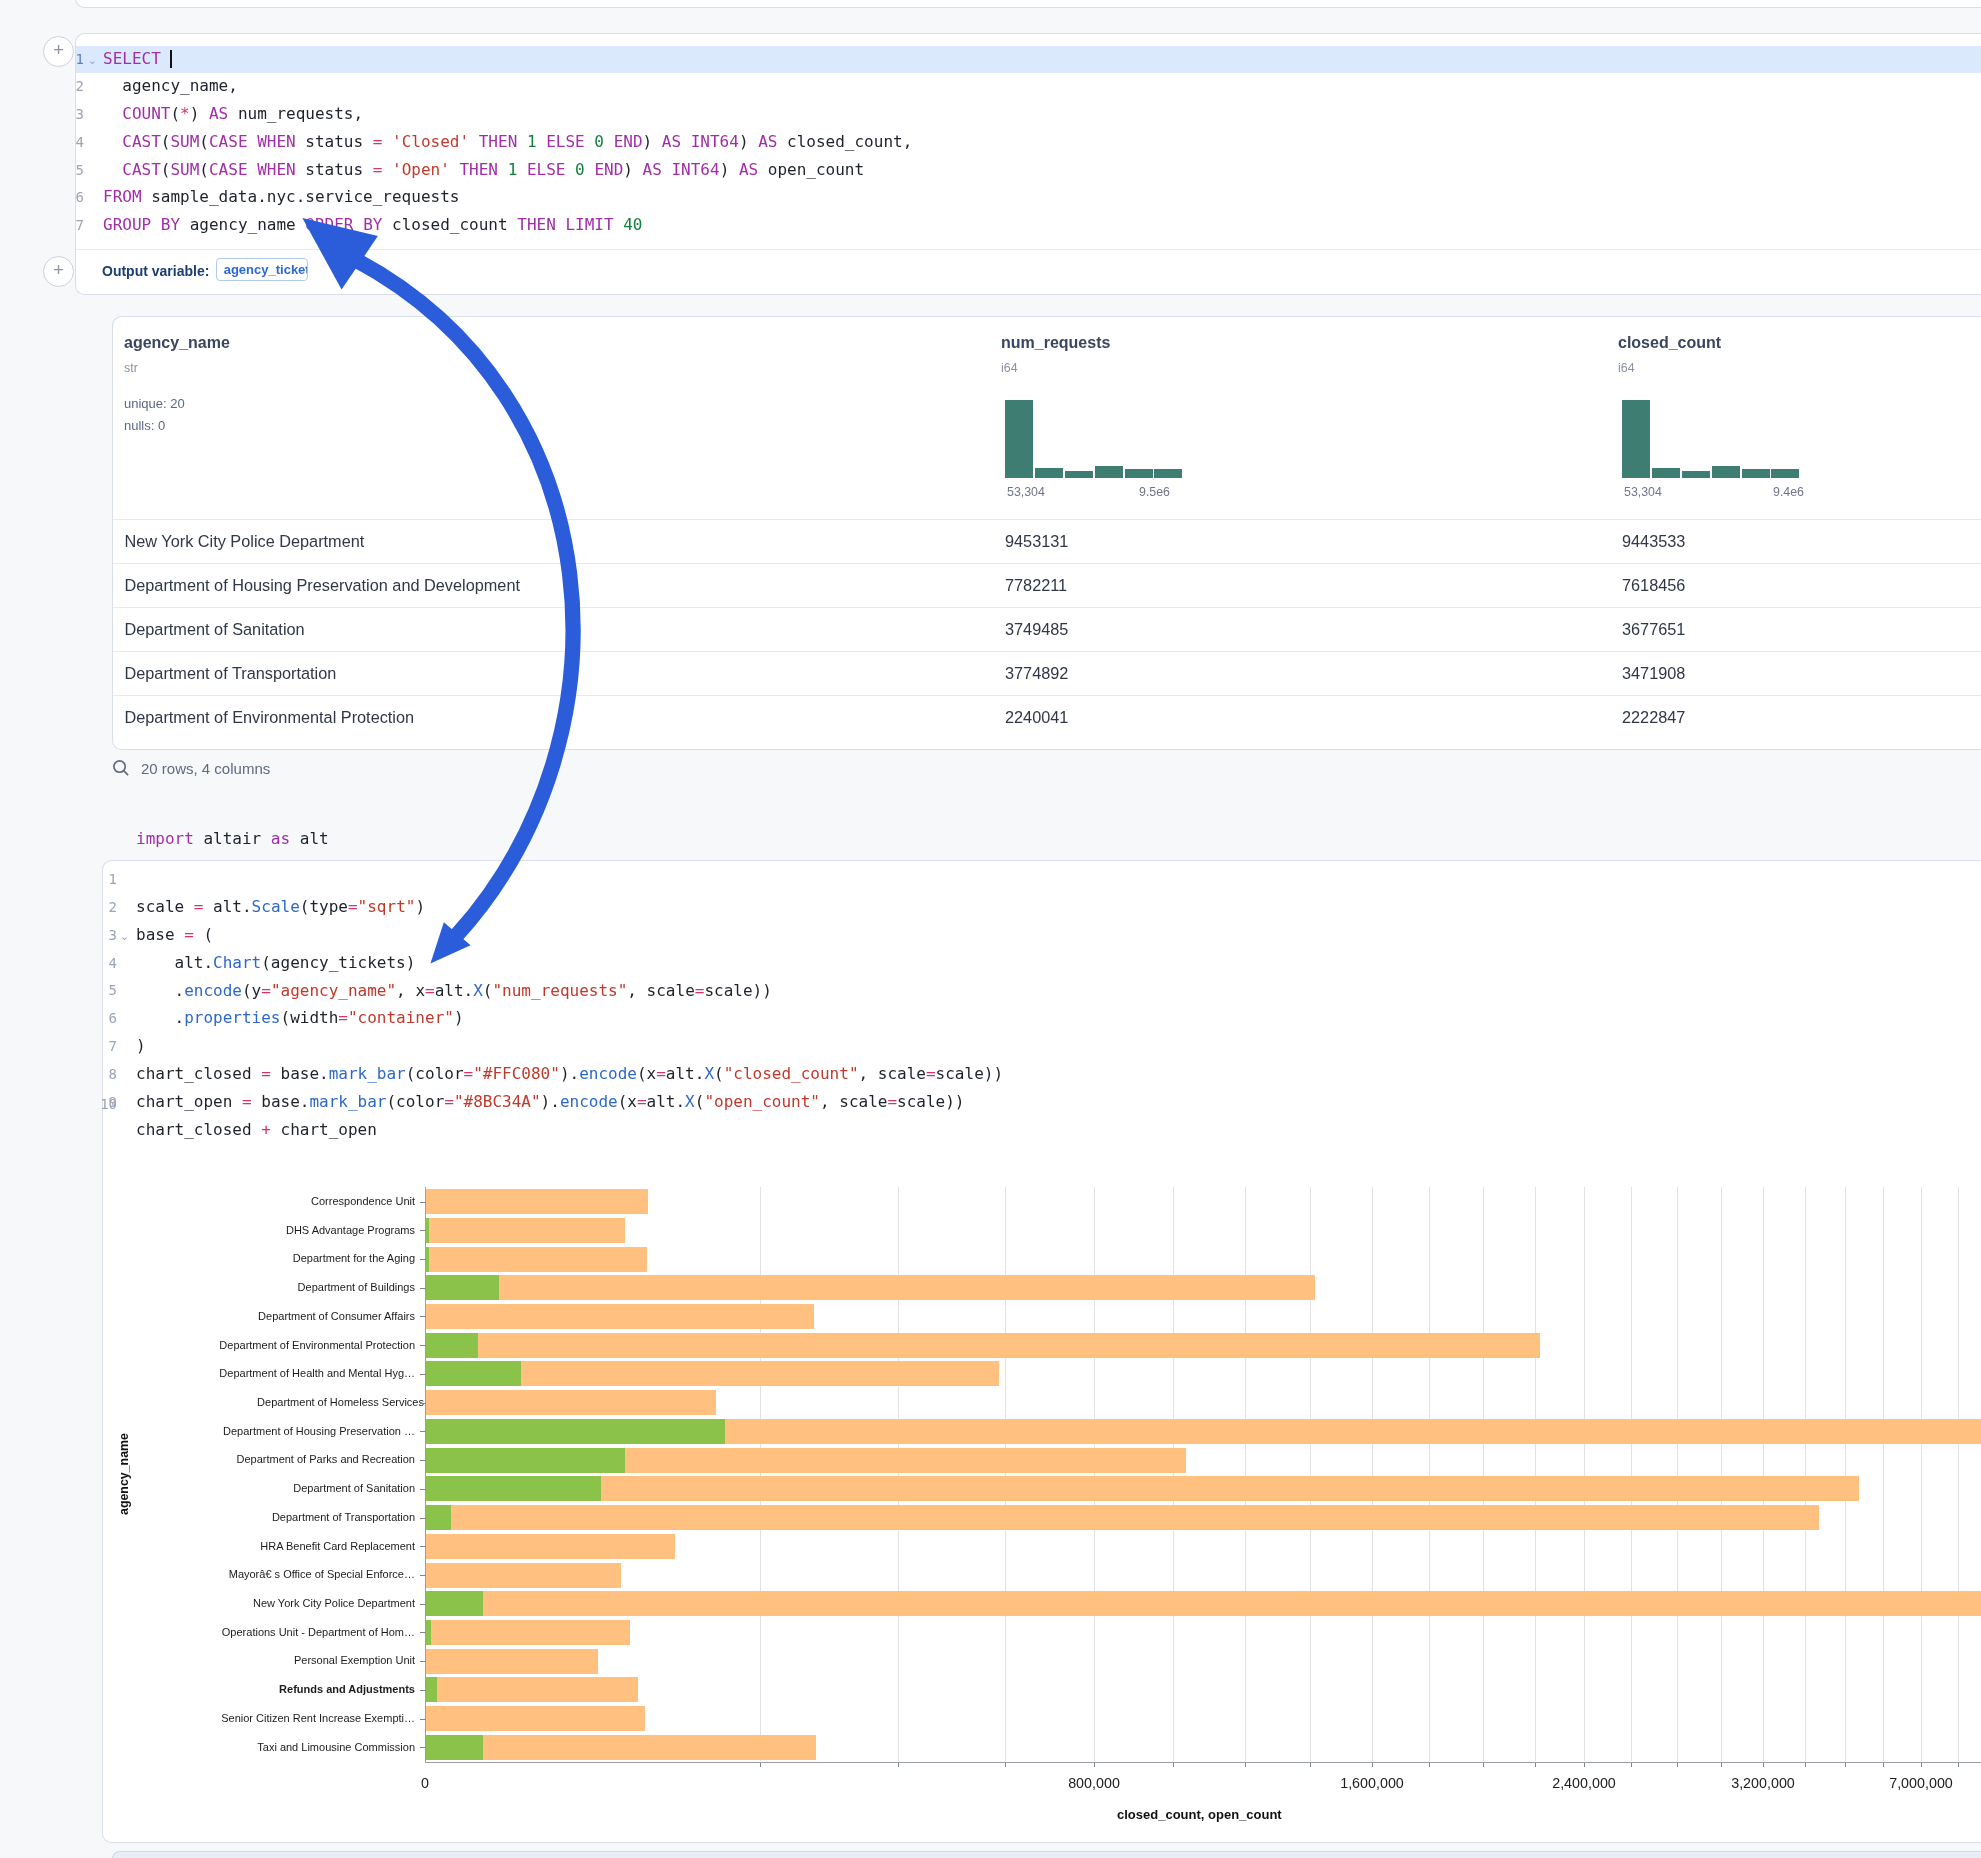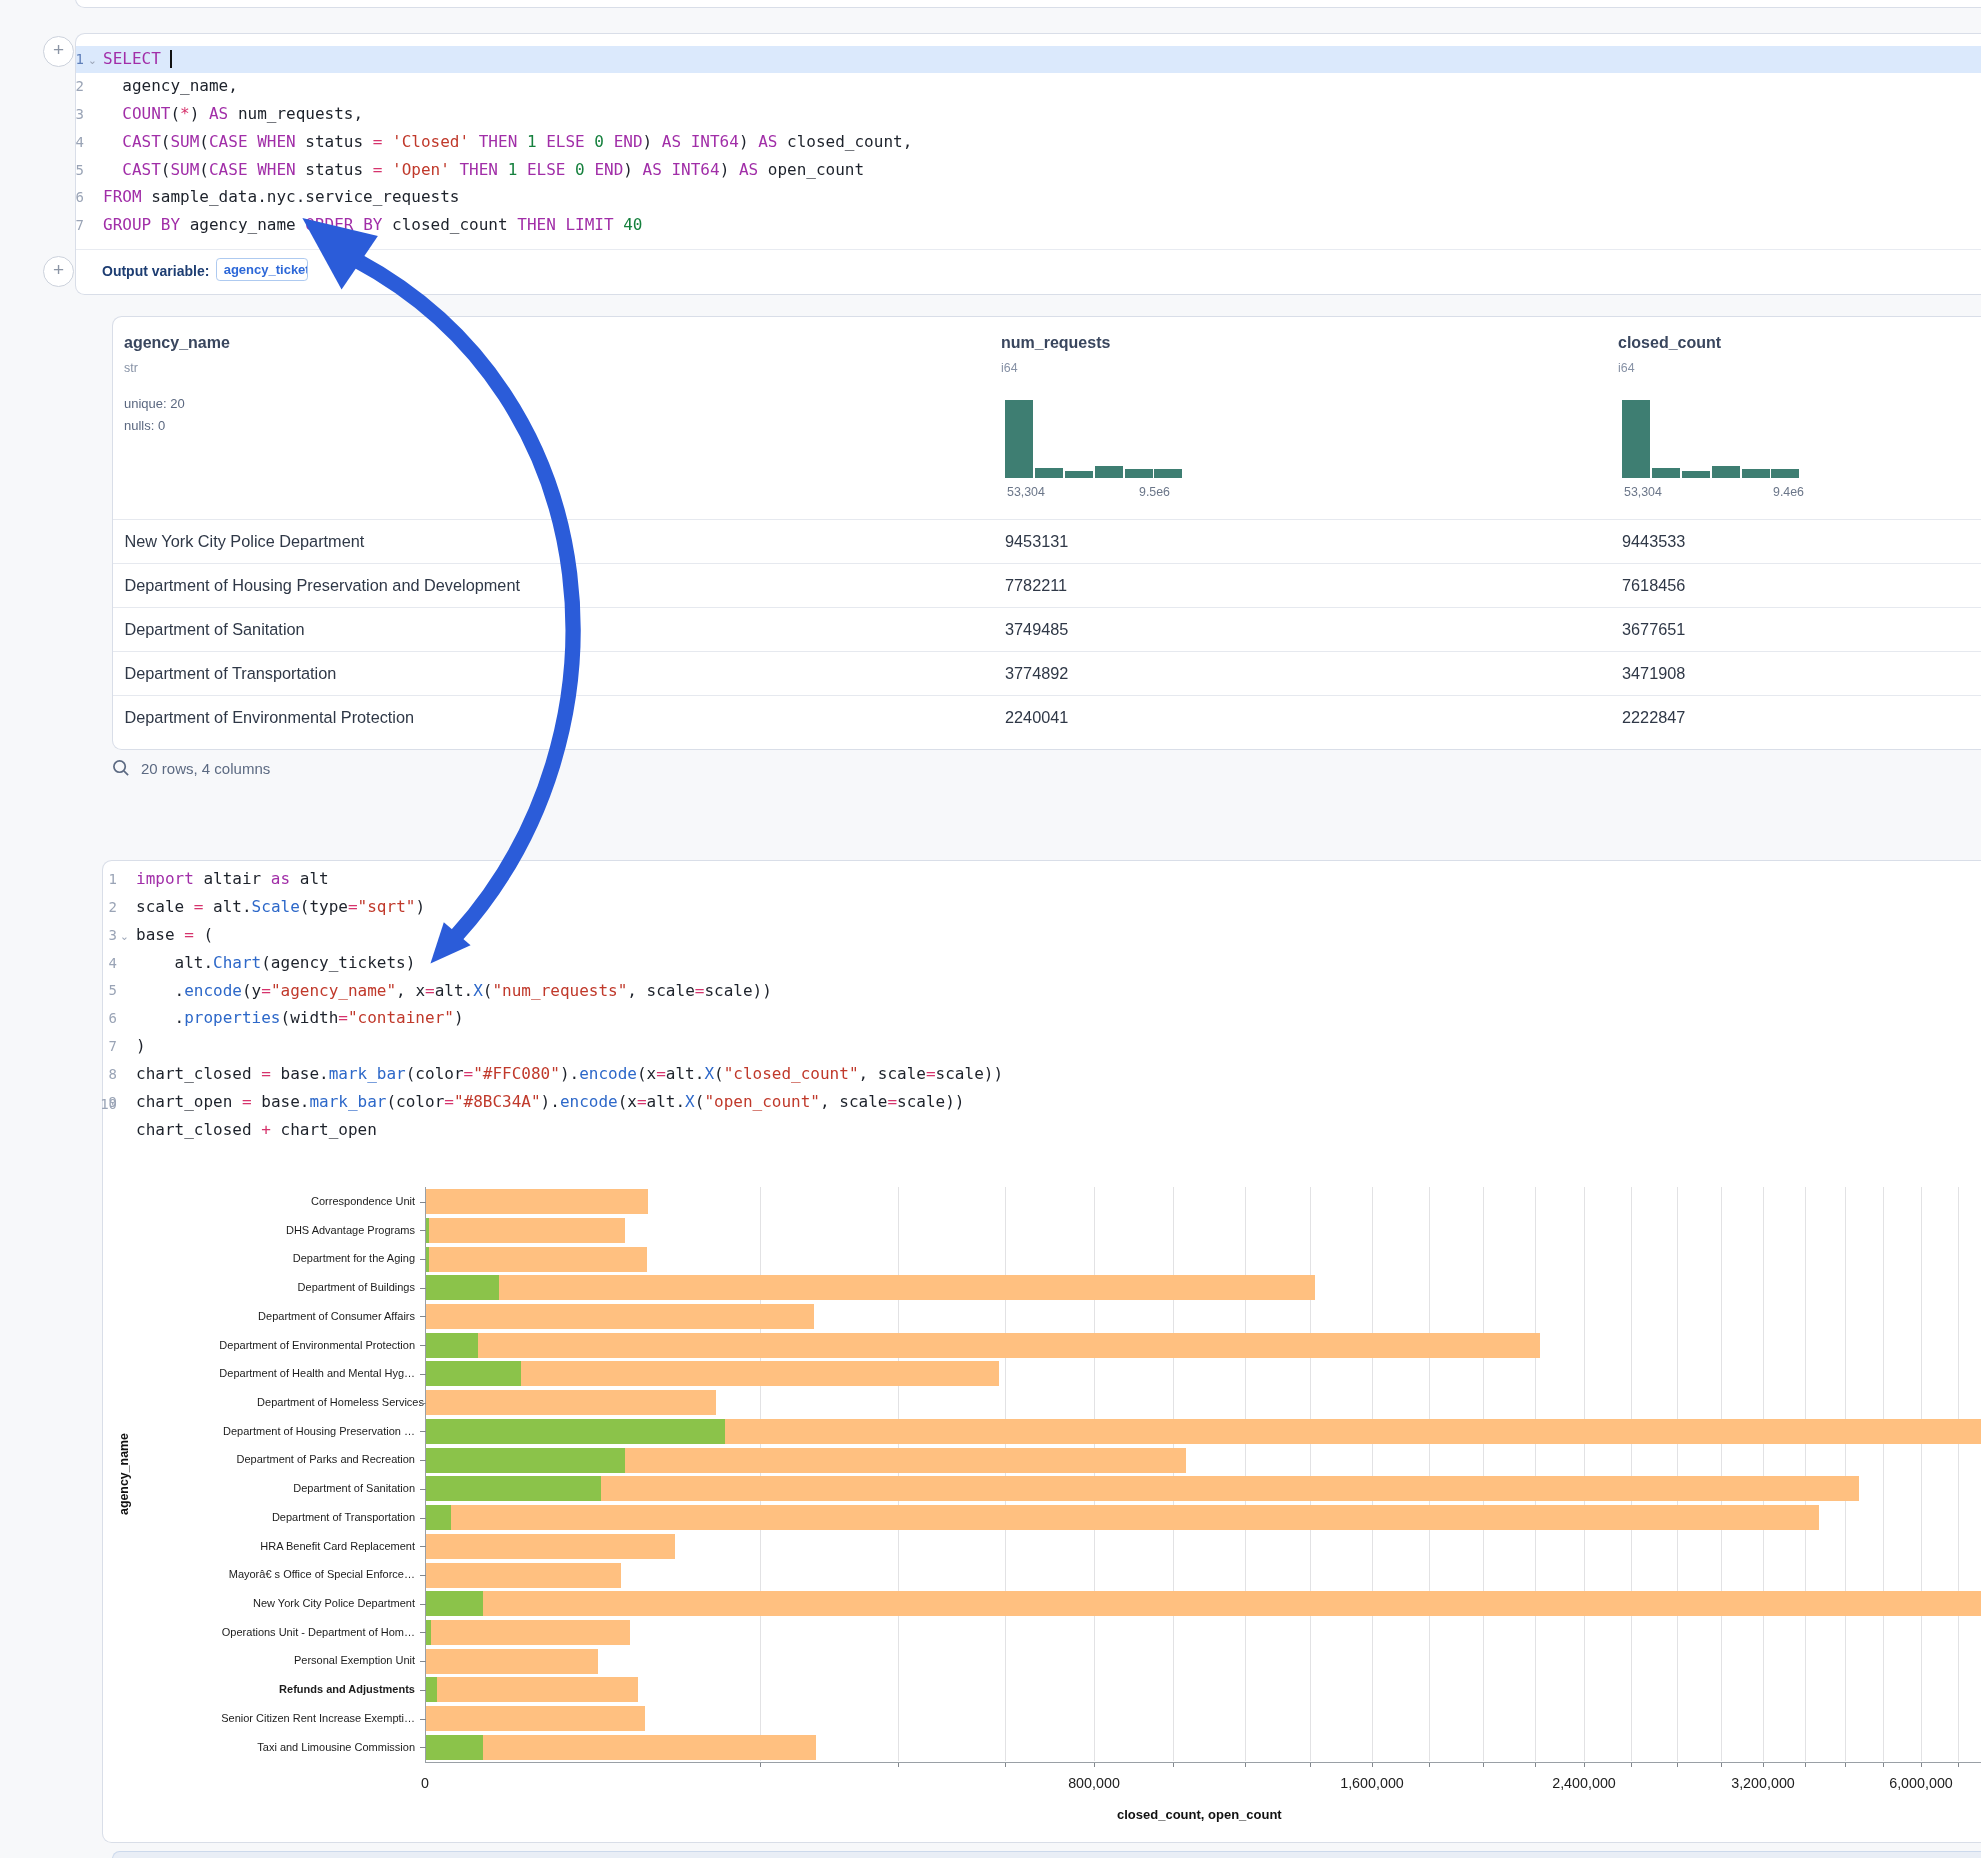--- a/index.html
+++ b/index.html
@@ -241,21 +241,21 @@
     <div class="bar" style="left: 426px; top: 1706px; width: 219px; background: rgb(255, 192, 128);"></div>
     <div class="ylbl" style="left: 100px; top: 1741px;">Taxi and Limousine Commission</div>
     <div class="ytick" style="left: 420px; top: 1747px;"></div>
     <div class="bar" style="left: 426px; top: 1735px; width: 390px; background: rgb(255, 192, 128);"></div>
     <div class="bar" style="left: 426px; top: 1735px; width: 57px; background: rgb(139, 195, 74);"></div>
     <div class="xlbl" style="left: 425px; top: 1775px;">0</div>
     <div class="xlbl" style="left: 1094px; top: 1775px;">800,000</div>
     <div class="xlbl" style="left: 1372px; top: 1775px;">1,600,000</div>
     <div class="xlbl" style="left: 1584px; top: 1775px;">2,400,000</div>
     <div class="xlbl" style="left: 1763px; top: 1775px;">3,200,000</div>
-    <div class="xlbl" style="left: 1921px; top: 1775px;">6,000,000</div>
+    <div class="xlbl" style="left: 1921px; top: 1775px;">7,000,000</div>
     <div style="position: absolute; left: 1117px; top: 1807px; font-size: 13px; font-weight: bold; color: rgb(17, 17, 17);">closed_count, open_count</div>
     <div style="position: absolute; left: 57px; top: 1467px; width: 134px; text-align: center; font-size: 12.4px; font-weight: bold; color: rgb(17, 17, 17); transform: rotate(-90deg); transform-origin: center center;">agency_name</div>
   </div>
 
 <div style="position:absolute;left:112px;top:1851px;width:1884px;height:11.5px;background:#e9eef6;
             border:1px solid #ccd9ec;border-bottom:none;border-radius:7.6px 7.6px 0 0;"></div>
 
 <svg style="position:absolute;left:0;top:0;pointer-events:none;z-index:50;" width="1982" height="1858" viewBox="0 0 2073 1944">
   <path d="M 372,272 C 640,415 665,770 478,978" fill="none" stroke="#2b5cd9" stroke-width="16" stroke-linecap="round"></path>
   <polygon points="316,228 395,247 357,303" fill="#2b5cd9"></polygon>
@@ -272,21 +272,21 @@
 <div class="code" style="position: absolute; left: 103px; top: 104px;">  <span class="tok-k">COUNT</span>(<span class="tok-o">*</span>) <span class="tok-k">AS</span> num_requests,</div>
 <div class="lnum" style="left: 55px; top: 134px;">4</div>
 <div class="code" style="position: absolute; left: 103px; top: 132px;">  <span class="tok-k">CAST</span>(<span class="tok-k">SUM</span>(<span class="tok-k">CASE</span> <span class="tok-k">WHEN</span> status <span class="tok-o">=</span> <span class="tok-s">'Closed'</span> <span class="tok-k">THEN</span> <span class="tok-n">1</span> <span class="tok-k">ELSE</span> <span class="tok-n">0</span> <span class="tok-k">END</span>) <span class="tok-k">AS</span> <span class="tok-k">INT64</span>) <span class="tok-k">AS</span> closed_count,</div>
 <div class="lnum" style="left: 55px; top: 162px;">5</div>
 <div class="code" style="position: absolute; left: 103px; top: 160px;">  <span class="tok-k">CAST</span>(<span class="tok-k">SUM</span>(<span class="tok-k">CASE</span> <span class="tok-k">WHEN</span> status <span class="tok-o">=</span> <span class="tok-s">'Open'</span> <span class="tok-k">THEN</span> <span class="tok-n">1</span> <span class="tok-k">ELSE</span> <span class="tok-n">0</span> <span class="tok-k">END</span>) <span class="tok-k">AS</span> <span class="tok-k">INT64</span>) <span class="tok-k">AS</span> open_count</div>
 <div class="lnum" style="left: 55px; top: 189px;">6</div>
 <div class="code" style="position: absolute; left: 103px; top: 187px;"><span class="tok-k">FROM</span> sample_data.nyc.service_requests</div>
 <div class="lnum" style="left: 55px; top: 217px;">7</div>
 <div class="code" style="position: absolute; left: 103px; top: 215px;"><span class="tok-k">GROUP</span> <span class="tok-k">BY</span> agency_name <span class="tok-k">ORDER</span> <span class="tok-k">BY</span> closed_count <span class="tok-k">THEN</span> <span class="tok-k">LIMIT</span> <span class="tok-n">40</span></div>
 <div class="lnum" style="left: 88px; top: 871px;">1</div>
-<div class="code" style="position: absolute; left: 136px; top: 869px; text-align: right;"><span class="tok-k">import</span> altair <span class="tok-k">as</span> alt</div>
+<div class="code" style="position: absolute; left: 136px; top: 829px; text-align: right;"><span class="tok-k">import</span> altair <span class="tok-k">as</span> alt</div>
 <div class="lnum" style="left: 88px; top: 899px;">2</div>
 <div class="code" style="position: absolute; left: 136px; top: 897px;">scale <span class="tok-o">=</span> alt.<span class="tok-f">Scale</span>(type<span class="tok-o">=</span><span class="tok-s">"sqrt"</span>)</div>
 <div class="lnum" style="left: 88px; top: 927px;">3</div>
 <div class="fold" style="left: 120px; top: 930px;">⌄</div>
 <div class="code" style="position: absolute; left: 136px; top: 925px;">base <span class="tok-o">=</span> (</div>
 <div class="lnum" style="left: 88px; top: 955px;">4</div>
 <div class="code" style="position: absolute; left: 136px; top: 953px;">    alt.<span class="tok-f">Chart</span>(agency_tickets)</div>
 <div class="lnum" style="left: 88px; top: 982px;">5</div>
 <div class="code" style="position: absolute; left: 136px; top: 981px;">    .<span class="tok-f">encode</span>(y<span class="tok-o">=</span><span class="tok-s">"agency_name"</span>, x<span class="tok-o">=</span>alt.<span class="tok-f">X</span>(<span class="tok-s">"num_requests"</span>, scale<span class="tok-o">=</span>scale))</div>
 <div class="lnum" style="left: 88px; top: 1010px;">6</div>

